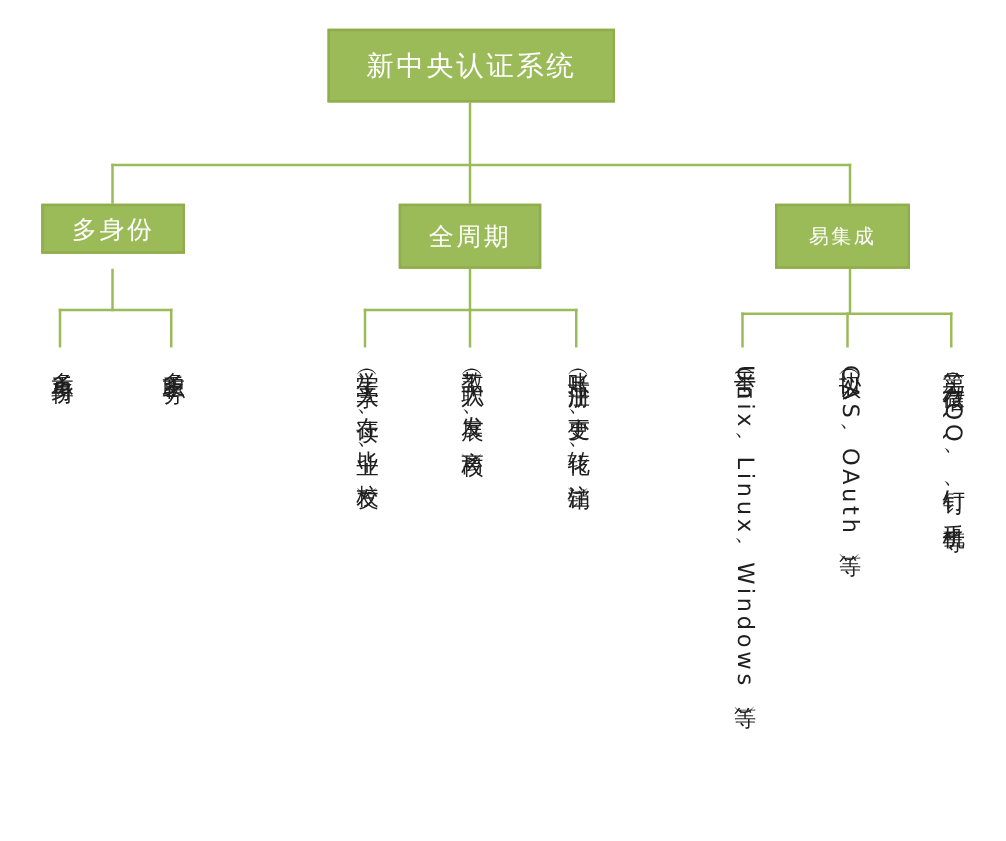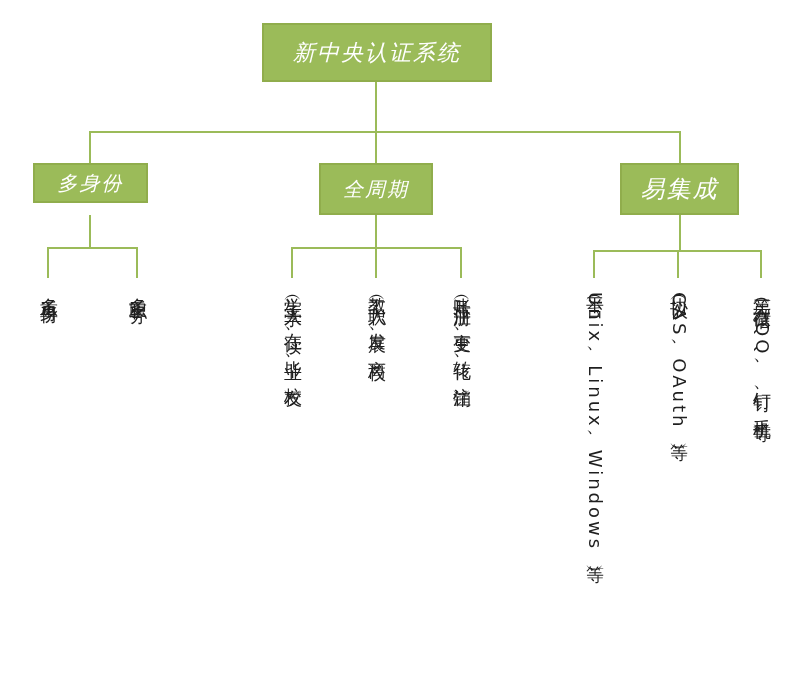--- a/index.html
+++ b/index.html
@@ -19,26 +19,25 @@
   .hline { height:2px; }
   .vline { width:2px; }
   
   .node {
     position:absolute;
     background:var(--accent);
     border:2px solid var(--accent-border);
     color:#ffffff;
     display:flex; align-items:center; justify-content:center;
     letter-spacing:2px;
-    font-style:italic;
   }
   .node.root  { left:262px; top:23px;  width:230px; height:59px; font-size:22px; }
   .node.b0    { left:33px;  top:163px; width:115px; height:40px; font-size:20px; }
   .node.b1    { left:319px; top:163px; width:114px; height:52px; font-size:20px;text-align:right; }
-  .node.b2    { left:620px; top:163px; width:119px; height:52px; font-size:24px; }
+  .node.b2    { left:620px; top:163px; width:108px; height:52px; font-size:16px; }
   
   .leaf {
     position:absolute;
     top:283px;
     writing-mode:vertical-rl;
     text-orientation:mixed;
     white-space:nowrap;
     font-size:18px;
     letter-spacing:3px;
     color:var(--leaf-text);

